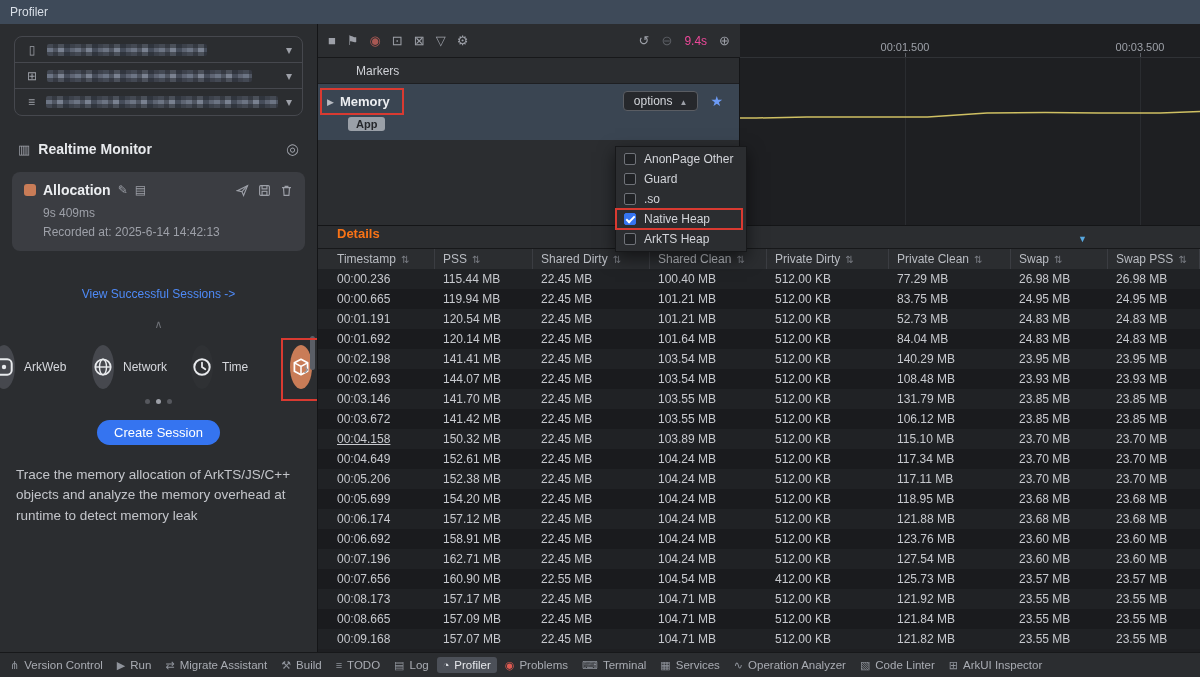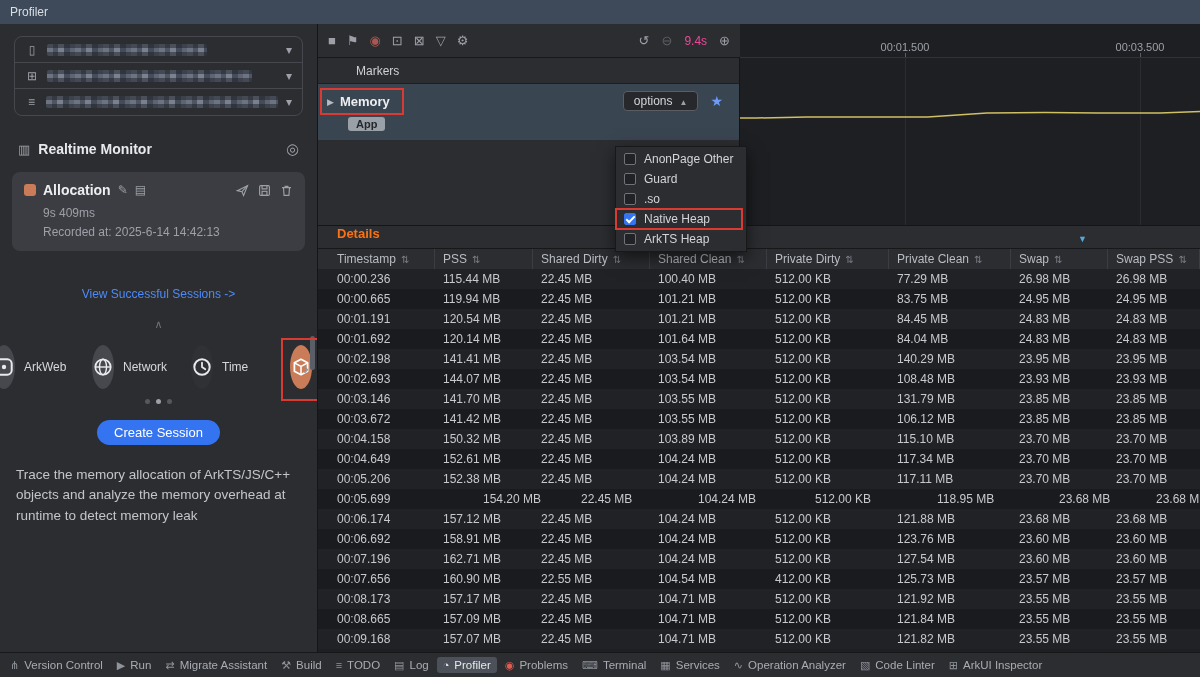--- a/index.html
+++ b/index.html
@@ -412,21 +412,21 @@
             <div class="td" style="width: 122px;">83.75 MB</div>
             <div class="td" style="width: 97px;">24.95 MB</div>
             <div class="td" style="width: 92px; flex: 1 1 0%;">24.95 MB</div>
           </div>
           <div class="tr">
             <div class="td" style="width: 117px;">00:01.191</div>
             <div class="td" style="width: 98px;">120.54 MB</div>
             <div class="td" style="width: 117px;">22.45 MB</div>
             <div class="td" style="width: 117px;">101.21 MB</div>
             <div class="td" style="width: 122px;">512.00 KB</div>
-            <div class="td" style="width: 122px;">84.45 MB</div>
+            <div class="td" style="width: 122px;">52.73 MB</div>
             <div class="td" style="width: 97px;">24.83 MB</div>
             <div class="td" style="width: 92px; flex: 1 1 0%;">24.83 MB</div>
           </div>
           <div class="tr">
             <div class="td" style="width: 117px;">00:01.692</div>
             <div class="td" style="width: 98px;">120.14 MB</div>
             <div class="td" style="width: 117px;">22.45 MB</div>
             <div class="td" style="width: 117px;">101.64 MB</div>
             <div class="td" style="width: 122px;">512.00 KB</div>
             <div class="td" style="width: 122px;">84.04 MB</div>
@@ -467,21 +467,21 @@
             <div class="td" style="width: 117px;">00:03.672</div>
             <div class="td" style="width: 98px;">141.42 MB</div>
             <div class="td" style="width: 117px;">22.45 MB</div>
             <div class="td" style="width: 117px;">103.55 MB</div>
             <div class="td" style="width: 122px;">512.00 KB</div>
             <div class="td" style="width: 122px;">106.12 MB</div>
             <div class="td" style="width: 97px;">23.85 MB</div>
             <div class="td" style="width: 92px; flex: 1 1 0%;">23.85 MB</div>
           </div>
           <div class="tr">
-            <div class="td" style="width: 117px;">00:04.158</div>
+            <div class="td" style="width: 117px; text-decoration: underline;">00:04.158</div>
             <div class="td" style="width: 98px;">150.32 MB</div>
             <div class="td" style="width: 117px;">22.45 MB</div>
             <div class="td" style="width: 117px;">103.89 MB</div>
             <div class="td" style="width: 122px;">512.00 KB</div>
             <div class="td" style="width: 122px;">115.10 MB</div>
             <div class="td" style="width: 97px;">23.70 MB</div>
             <div class="td" style="width: 92px; flex: 1 1 0%;">23.70 MB</div>
           </div>
           <div class="tr">
             <div class="td" style="width: 117px;">00:04.649</div>
@@ -498,21 +498,21 @@
             <div class="td" style="width: 98px;">152.38 MB</div>
             <div class="td" style="width: 117px;">22.45 MB</div>
             <div class="td" style="width: 117px;">104.24 MB</div>
             <div class="td" style="width: 122px;">512.00 KB</div>
             <div class="td" style="width: 122px;">117.11 MB</div>
             <div class="td" style="width: 97px;">23.70 MB</div>
             <div class="td" style="width: 92px; flex: 1 1 0%;">23.70 MB</div>
           </div>
           <div class="tr">
             <div class="td" style="width: 117px;">00:05.699</div>
-            <div class="td" style="width: 98px; margin-left: 40px;">154.20 MB</div>
+            <div class="td" style="width: 98px;">154.20 MB</div>
             <div class="td" style="width: 117px;">22.45 MB</div>
             <div class="td" style="width: 117px;">104.24 MB</div>
             <div class="td" style="width: 122px;">512.00 KB</div>
             <div class="td" style="width: 122px;">118.95 MB</div>
             <div class="td" style="width: 97px;">23.68 MB</div>
             <div class="td" style="width: 92px; flex: 1 1 0%;">23.68 MB</div>
           </div>
           <div class="tr">
             <div class="td" style="width: 117px;">00:06.174</div>
             <div class="td" style="width: 98px;">157.12 MB</div>

